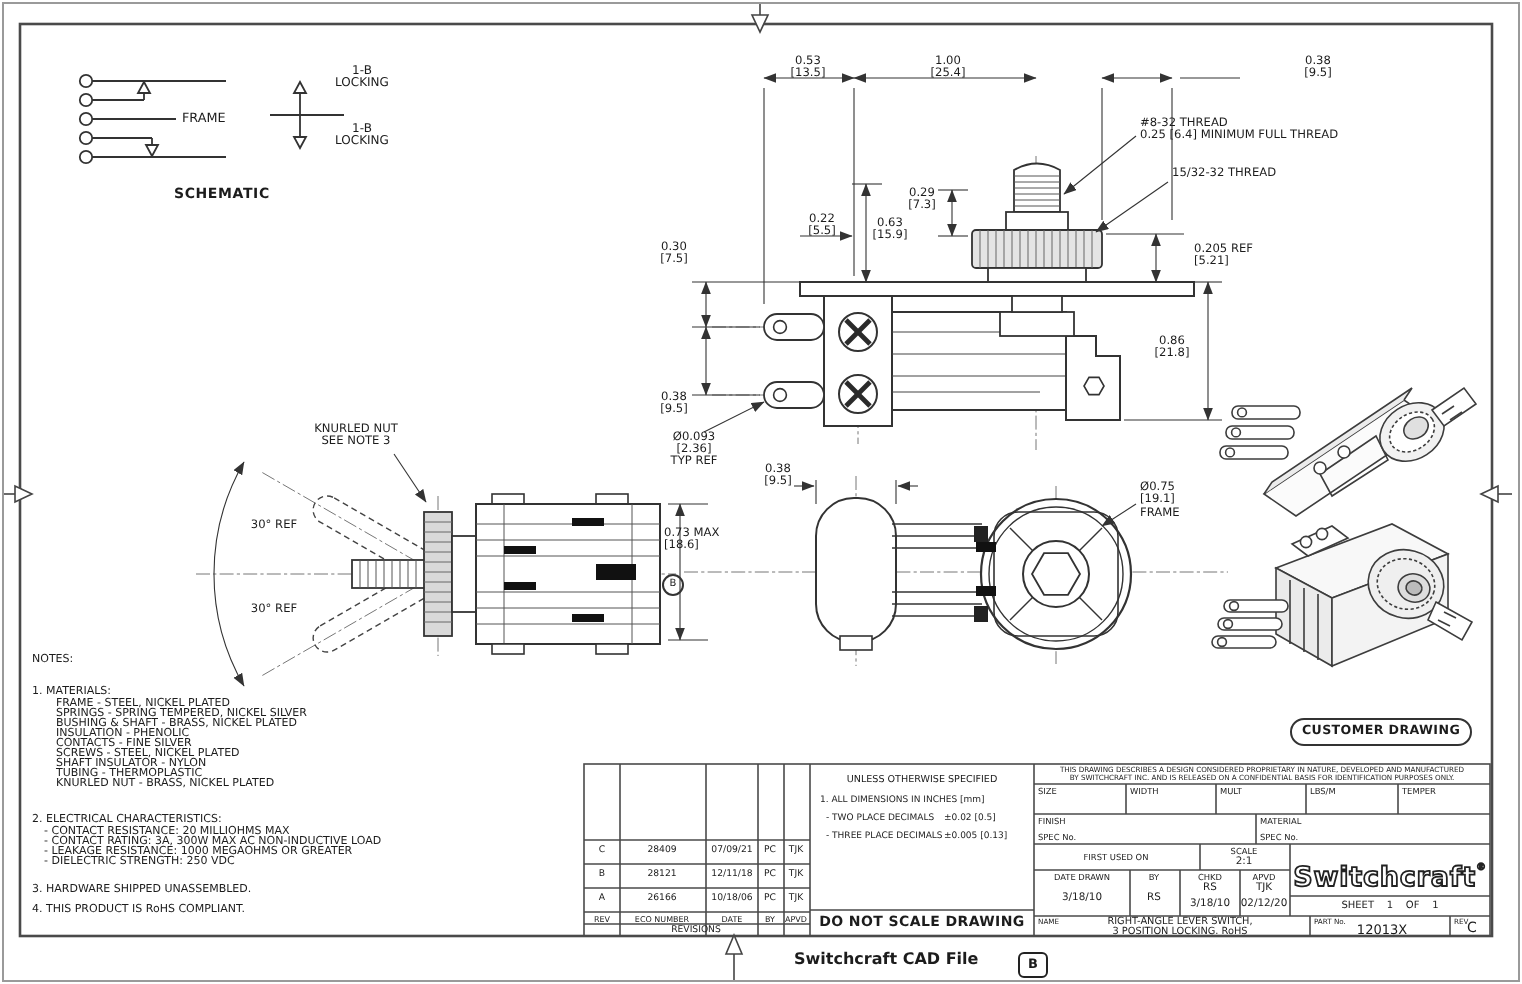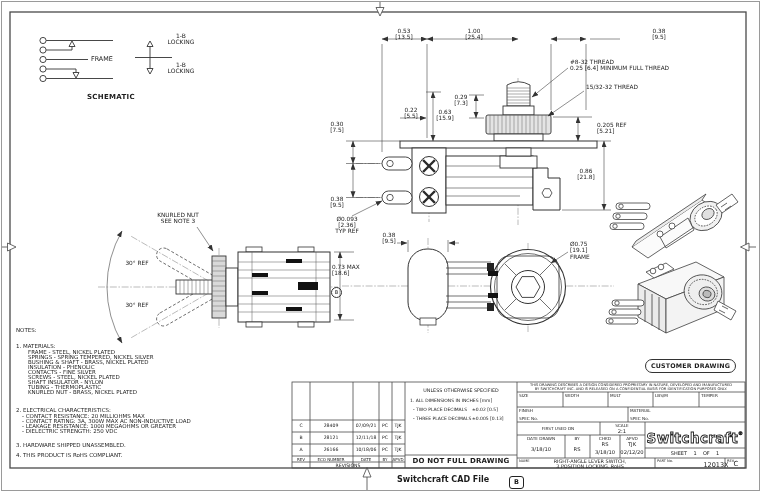--- a/index.html
+++ b/index.html
@@ -493,21 +493,21 @@
   <div class="t revtxt" style="left:348px;top:462.5px;">REVISIONS</div>
 </div>
 
 <div>
   <div class="t tolt tbc" style="left:461px;top:388px;">UNLESS OTHERWISE SPECIFIED</div>
   <div class="t tolt" style="left:410px;top:398px;font-size:4.5px;">1. ALL DIMENSIONS IN INCHES  [mm]</div>
   <div class="t tolt" style="left:413px;top:407px;font-size:4.5px;">- TWO PLACE DECIMALS</div>
   <div class="t tolt" style="left:472px;top:407px;font-size:4.5px;">±0.02  [0.5]</div>
   <div class="t tolt" style="left:413px;top:416px;font-size:4.5px;">- THREE PLACE DECIMALS</div>
   <div class="t tolt" style="left:472px;top:416px;font-size:4.5px;">±0.005  [0.13]</div>
-  <div class="t dns tbc" style="left:461px;top:457px;">DO NOT FULL DRAWING</div>
+  <div class="t dns tbc" style="left:461px;top:457px;">DO NOT SCALE DRAWING</div>
 </div>
 
 <div>
   <div class="t proprow" style="left:631px;top:383px;width:300px;">
     <span>THIS DRAWING DESCRIBES A DESIGN CONSIDERED PROPRIETARY IN NATURE, DEVELOPED AND MANUFACTURED</span>
     <span>BY SWITCHCRAFT INC. AND IS RELEASED ON A CONFIDENTIAL BASIS FOR IDENTIFICATION PURPOSES ONLY.</span>
   </div>
   <div class="t tbl" style="left:519px;top:393px;">SIZE</div>
   <div class="t tbl" style="left:565px;top:393px;">WIDTH</div>
   <div class="t tbl" style="left:610px;top:393px;">MULT</div>
@@ -538,21 +538,21 @@
     <span>1</span>&nbsp;&nbsp;&nbsp;
     <span>OF</span>&nbsp;&nbsp;&nbsp;
     <span>1</span>
   </div>
   <div class="t tbl2" style="left:519px;top:459px;">NAME</div>
   <div class="t tbc" style="left:590px;top:459px;font-size:4.9px;line-height:5px;">
     <span style="display:block;">RIGHT-ANGLE LEVER SWITCH,</span>
     <span style="display:block;">3 POSITION LOCKING. RoHS</span>
   </div>
   <div class="t tbl2" style="left:657px;top:459px;">PART No.</div>
-  <div class="t tbc" style="left:691px;top:460.5px;font-size:6.5px;margin-left:25px;">12013X</div>
+  <div class="t tbc" style="left:691px;top:460.5px;font-size:6.5px;">12013X</div>
   <div class="t tbl2" style="left:727px;top:459px;">REV</div>
   <div class="t tbc" style="left:736px;top:460px;font-size:7px;">C</div>
 </div>
 
 <div class="t footcad" style="left:397px;top:475px;">Switchcraft CAD File</div>
 <div class="bflag" style="left:509px;top:476px;">B</div>
 
 </div>
 
 </body></html>

